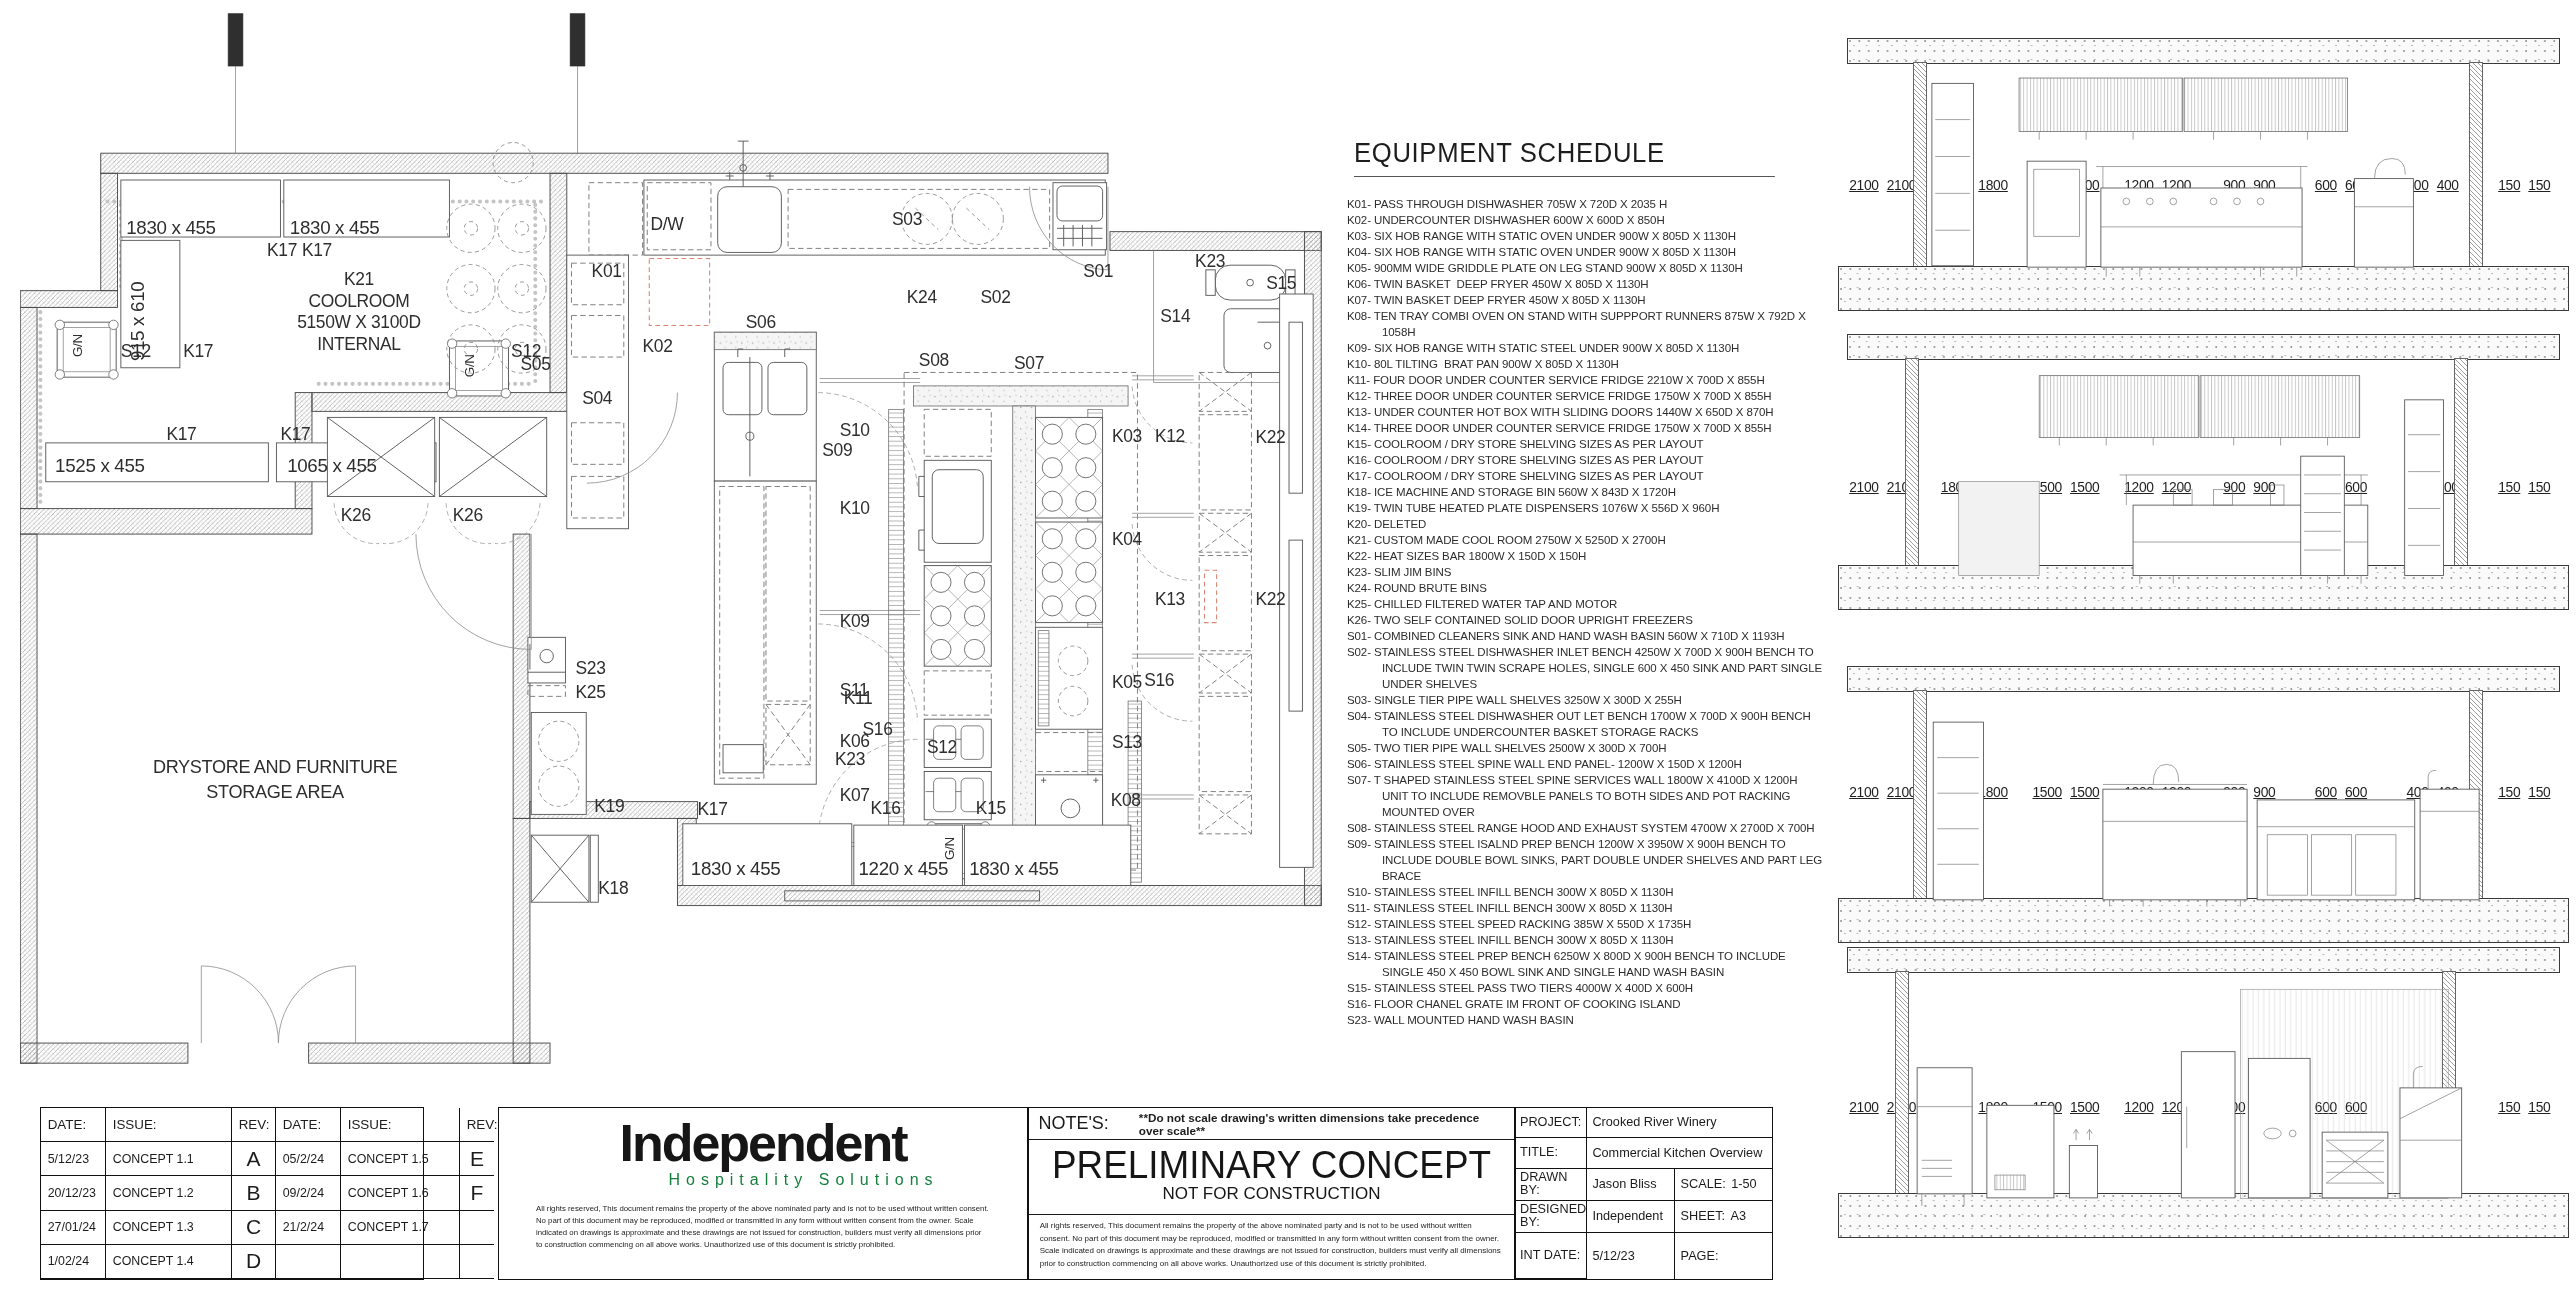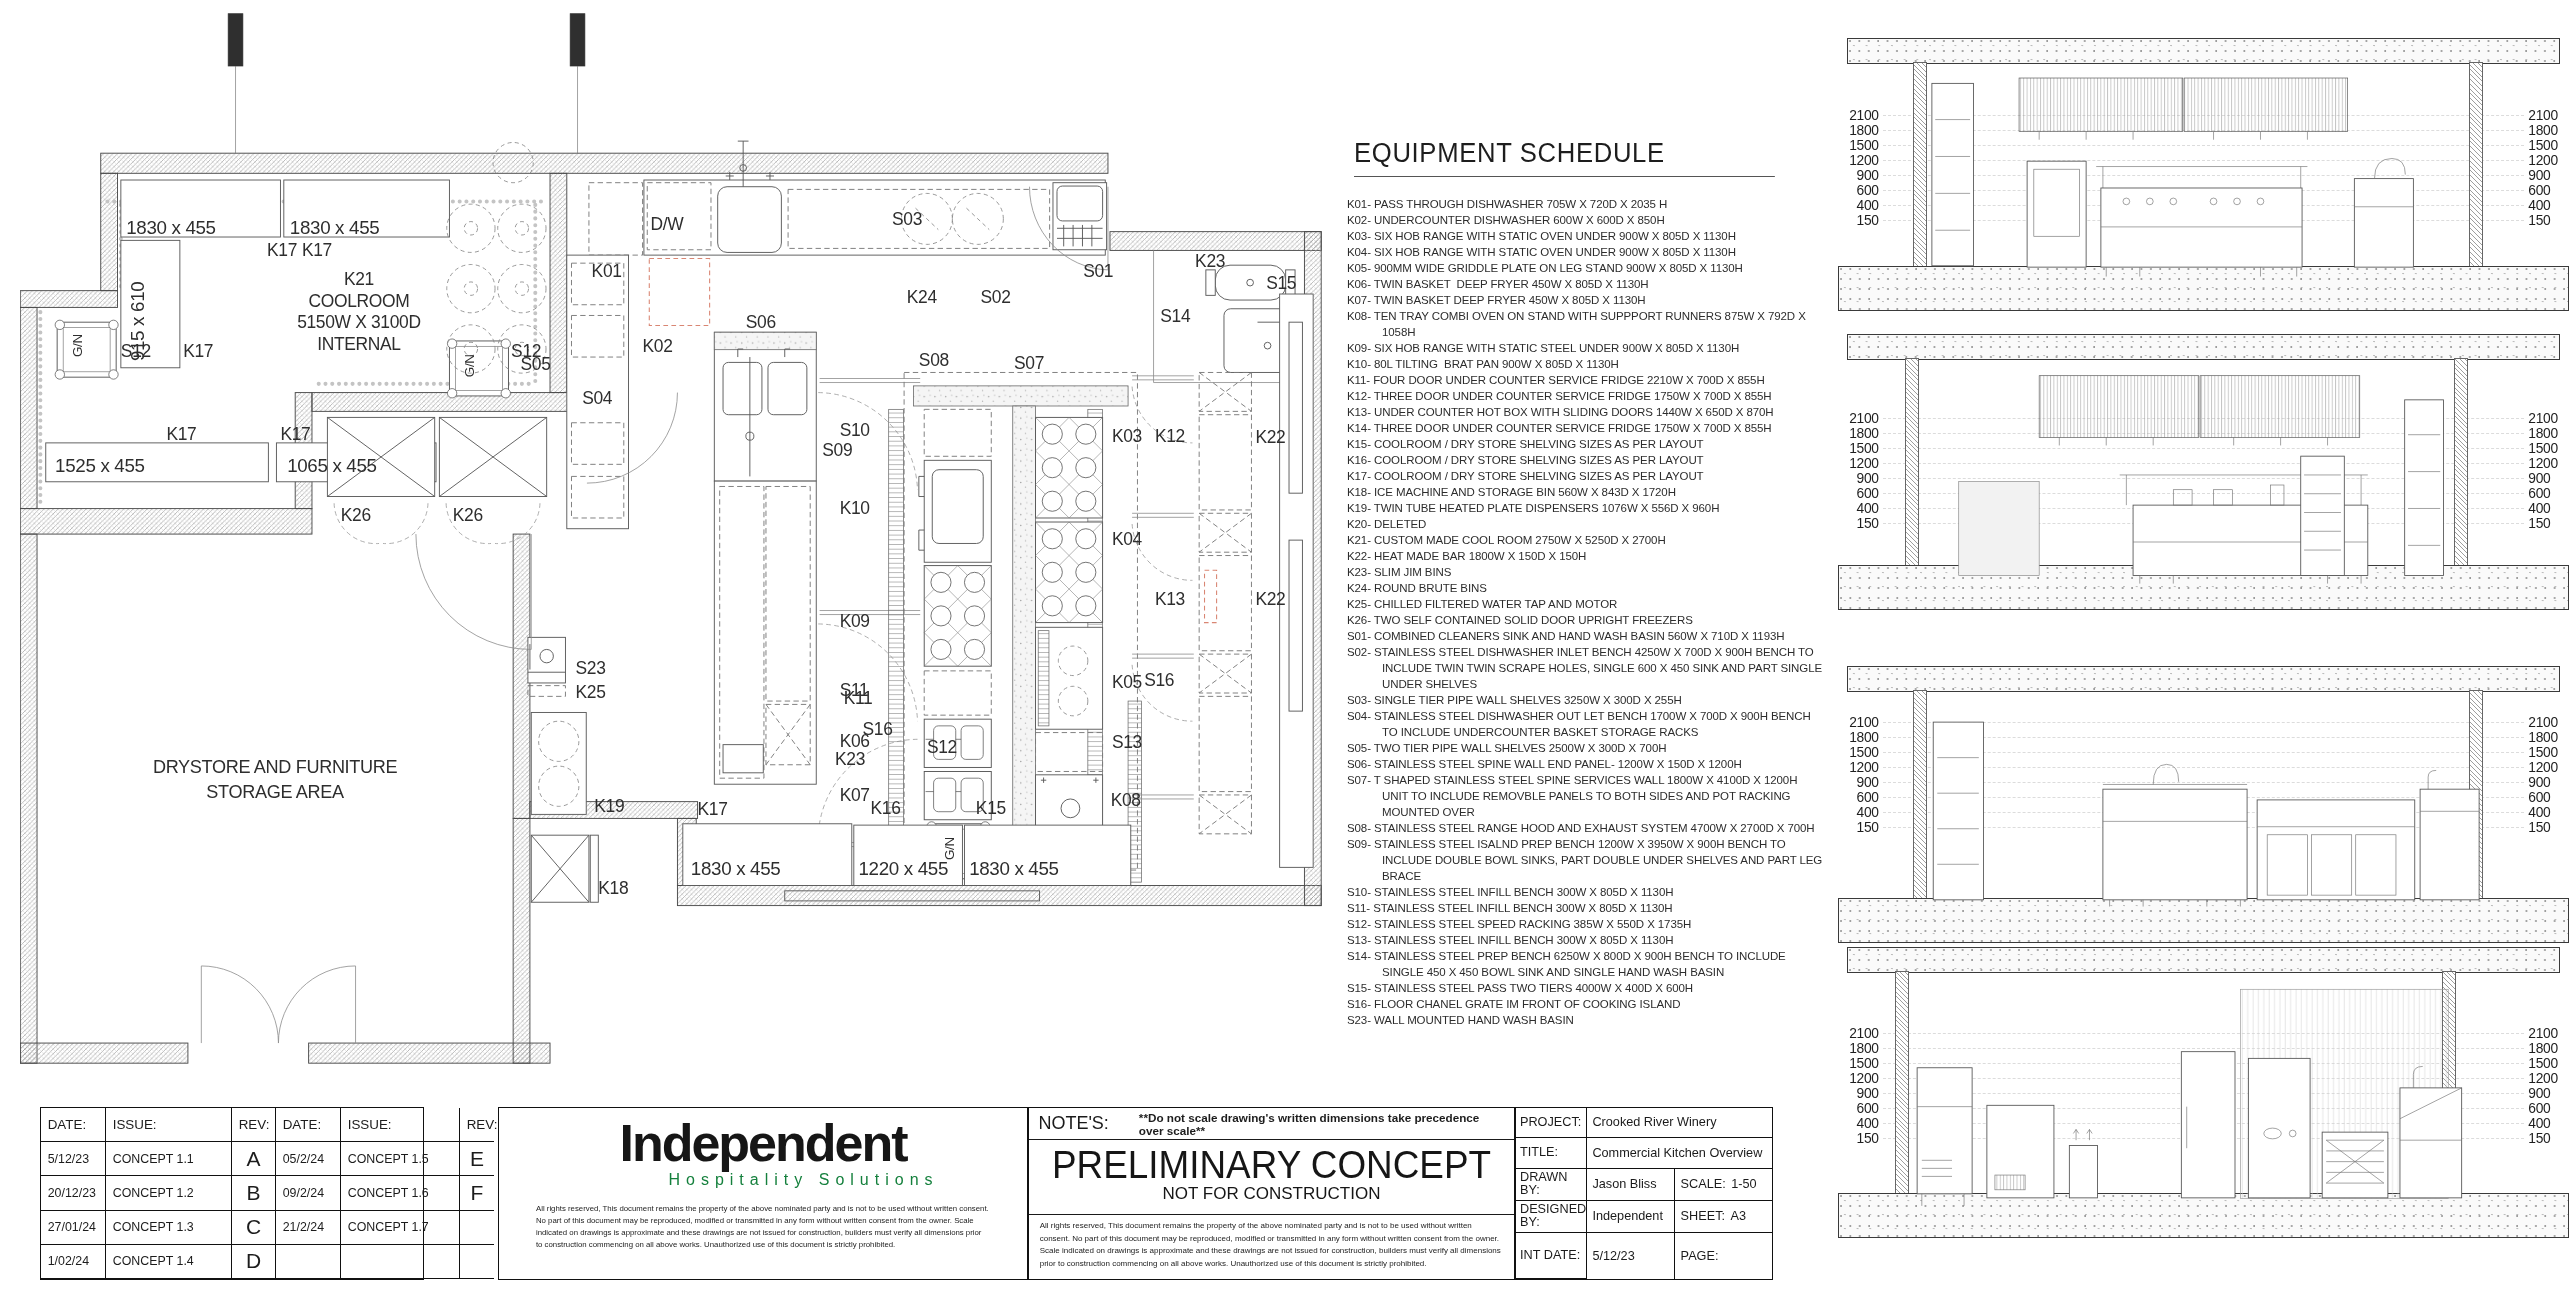--- a/index.html
+++ b/index.html
@@ -28,21 +28,21 @@
   .eq-line{font-size:11.5px;line-height:16px;color:#2d2d2d;letter-spacing:-0.1px;
     padding-left:28px;text-indent:-35px;white-space:pre-wrap;}
   
   .elev-panel{position:absolute;left:1838px;width:731px;}
   .elev-ceiling,.elev-floor{position:absolute;border:1.1px solid #3a3a3a;background-color:#fafafa;
     background-image:radial-gradient(circle at 2px 2px,#9a9a9a 0.7px,transparent 1px),
                      radial-gradient(circle at 6px 6.7px,#bdbdbd 0.7px,transparent 0.9px);
     background-size:9.4px 10px,12.7px 14px;}
   .elev-wall{position:absolute;border:0.7px solid #666;background:#fff;
     background-image:repeating-linear-gradient(45deg,#9f9f9f 0 0.7px,transparent 0.7px 3.4px);}
-  .elev-rows{position:absolute;display:flex;flex-direction:column;}
+  .elev-rows{position:absolute;display:flex;flex-direction:row;justify-content:space-between;text-decoration:underline;}
   .elev-row{display:flex;align-items:center;gap:4px;}
   .elev-row .sv{font-size:13.8px;color:#1e1e1e;width:38px;letter-spacing:-0.3px;}
   .elev-row .sv:first-child{text-align:right;}
   .elev-row .dashline{flex:1;border-top:0.9px dashed #dcdcdc;height:0;}
   .elev-sketch{position:absolute;inset:0;}
   .elev-sketch .e{fill:#fff;stroke:#555;stroke-width:1.3;}
   .elev-sketch .el{fill:none;stroke:#777;stroke-width:1;}
   .elev-sketch .ef{fill:#f2f2f2;stroke:#888;stroke-width:1;}
   
   .tb{position:absolute;top:1107px;height:173px;border:1.7px solid #111;background:#fff;box-sizing:border-box;}
@@ -437,21 +437,21 @@
       <div class="eq-line">K12- THREE DOOR UNDER COUNTER SERVICE FRIDGE 1750W X 700D X 855H</div>
       <div class="eq-line">K13- UNDER COUNTER HOT BOX WITH SLIDING DOORS 1440W X 650D X 870H</div>
       <div class="eq-line">K14- THREE DOOR UNDER COUNTER SERVICE FRIDGE 1750W X 700D X 855H</div>
       <div class="eq-line">K15- COOLROOM / DRY STORE SHELVING SIZES AS PER LAYOUT</div>
       <div class="eq-line">K16- COOLROOM / DRY STORE SHELVING SIZES AS PER LAYOUT</div>
       <div class="eq-line">K17- COOLROOM / DRY STORE SHELVING SIZES AS PER LAYOUT</div>
       <div class="eq-line">K18- ICE MACHINE AND STORAGE BIN 560W X 843D X 1720H</div>
       <div class="eq-line">K19- TWIN TUBE HEATED PLATE DISPENSERS 1076W X 556D X 960H</div>
       <div class="eq-line">K20- DELETED</div>
       <div class="eq-line">K21- CUSTOM MADE COOL ROOM 2750W X 5250D X 2700H</div>
-      <div class="eq-line">K22- HEAT MADE BAR 1800W X 150D X 150H</div>
+      <div class="eq-line">K22- HEAT SIZES BAR 1800W X 150D X 150H</div>
       <div class="eq-line">K23- SLIM JIM BINS</div>
       <div class="eq-line">K24- ROUND BRUTE BINS</div>
       <div class="eq-line">K25- CHILLED FILTERED WATER TAP AND MOTOR</div>
       <div class="eq-line">K26- TWO SELF CONTAINED SOLID DOOR UPRIGHT FREEZERS</div>
       <div class="eq-line">S01- COMBINED CLEANERS SINK AND HAND WASH BASIN 560W X 710D X 1193H</div>
       <div class="eq-line">S02- STAINLESS STEEL DISHWASHER INLET BENCH 4250W X 700D X 900H BENCH TO INCLUDE TWIN TWIN SCRAPE HOLES, SINGLE 600 X 450 SINK AND PART SINGLE UNDER SHELVES</div>
       <div class="eq-line">S03- SINGLE TIER PIPE WALL SHELVES 3250W X 300D X 255H</div>
       <div class="eq-line">S04- STAINLESS STEEL DISHWASHER OUT LET BENCH 1700W X 700D X 900H BENCH TO INCLUDE UNDERCOUNTER BASKET STORAGE RACKS</div>
       <div class="eq-line">S05- TWO TIER PIPE WALL SHELVES 2500W X 300D X 700H</div>
       <div class="eq-line">S06- STAINLESS STEEL SPINE WALL END PANEL- 1200W X 150D X 1200H</div>

